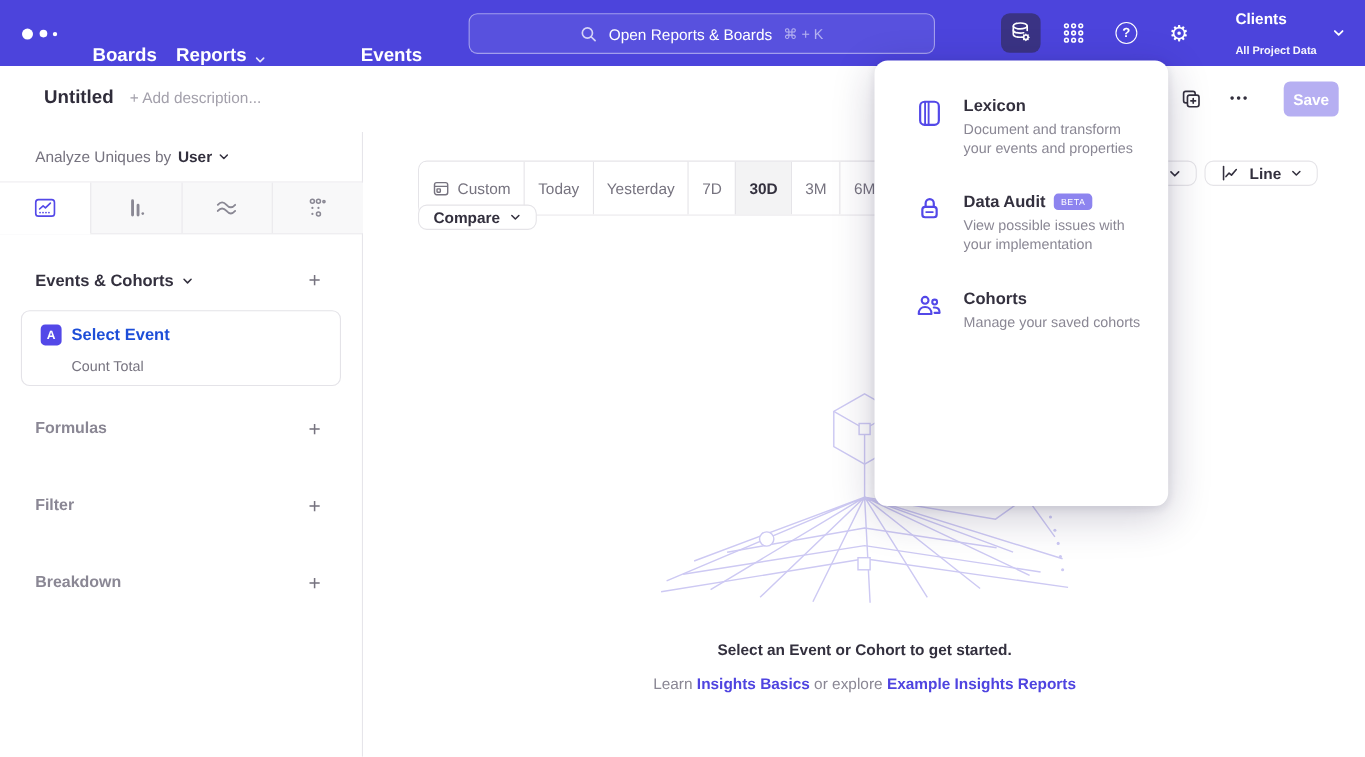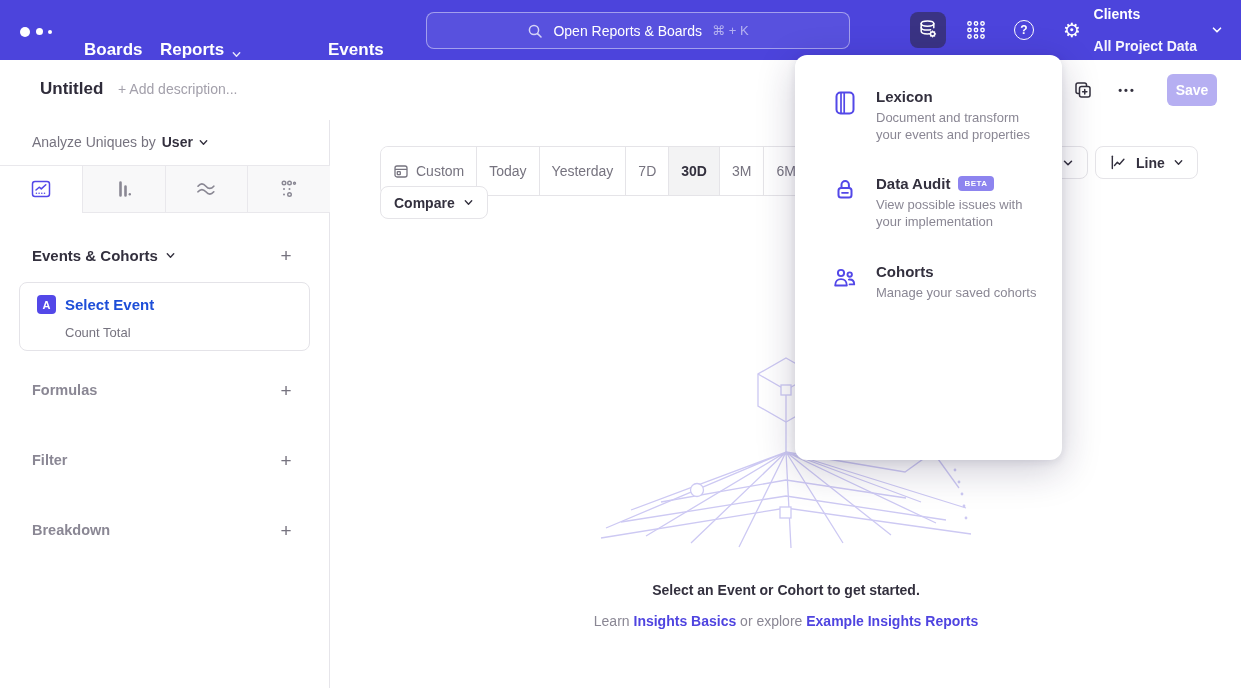--- a/index.html
+++ b/index.html
@@ -20,21 +20,21 @@
   .searchbar .sc { color:rgba(255,255,255,.55); font-size:13px; }
   .searchbar svg { opacity:.75; }
   .nav-iconbtn { position:absolute; top:12px; width:36px; height:36px; border-radius:8px; display:flex; align-items:center;
                  justify-content:center; color:#fff; cursor:pointer; }
   .nav-iconbtn.active { background:#3a3384; }
   .help-circ { width:20px; height:20px; border:1.6px solid #fff; border-radius:50%; display:flex; align-items:center;
                justify-content:center; font-size:12px; font-weight:700; color:#fff; }
   .gear-glyph { font-size:20px; line-height:1; color:#fff; font-family:"DejaVu Sans",sans-serif; }
   .project-switcher { position:absolute; right:18px; top:0; height:60px; display:flex; align-items:center; gap:14px; color:#fff; cursor:pointer; }
   .project-switcher .org { font-size:14px; font-weight:700; }
-  .project-switcher .proj { font-size:14px; font-weight:700; opacity:.95; margin-top:16px; }
+  .project-switcher .proj { font-size:10px; font-weight:700; opacity:.95; margin-top:16px; }
 
   
   .toolbar { position:absolute; top:60px; left:0; width:1241px; height:60px; background:#fff; }
   .report-title { position:absolute; left:40px; top:19px; font-size:17px; font-weight:700; color:#2f2c3a; cursor:text; }
   .report-desc { position:absolute; left:118px; top:21px; font-size:14px; color:#a3a0ab; cursor:text; }
   .tb-icon { position:absolute; top:18px; width:24px; height:24px; display:flex; align-items:center; justify-content:center;
              color:#33303e; cursor:pointer; }
   .ellipsis { font-size:11px; letter-spacing:2px; font-weight:700; color:#33303e; }
   .save-btn { position:absolute; right:24px; top:14px; width:50px; height:32px; background:#b6aff2; color:#fff; border:none;
               border-radius:6px; font-size:14px; font-weight:600; font-family:inherit; cursor:default; }
@@ -61,39 +61,39 @@
   .side-row-label { position:absolute; left:32px; font-size:14.5px; font-weight:600; color:#8a8794; }
 
   
   .main { position:absolute; left:331px; top:0; width:910px; height:568px; background:#fff; }
   .segmented { position:absolute; left:49px; top:26px; height:50px; display:flex; border:1px solid #e5e4e8; border-radius:8px;
                background:#fff; overflow:hidden; }
   .seg { display:flex; align-items:center; justify-content:center; gap:7px; font-size:14px; color:#76737f; border-left:1px solid #e5e4e8;
          background:#fff; cursor:pointer; padding:0 12px; white-space:nowrap; }
   .seg:first-child { border-left:none; }
   .seg.active { background:#f3f3f4; color:#33303e; font-weight:700; }
-  .pill-btn { position:absolute; height:33px; border:1px solid #e5e4e8; border-radius:8px; background:#fff; display:flex;
+  .pill-btn { position:absolute; height:23px; border:1px solid #e5e4e8; border-radius:8px; background:#fff; display:flex;
               align-items:center; gap:8px; padding:0 13px; font-size:14px; font-weight:600; color:#33303e; cursor:pointer; }
   .compare-btn { left:49px; top:66px; }
   .hidden-dd { left:669px; top:26px; width:88px; justify-content:flex-end; }
   .line-btn { left:764px; top:26px; }
   .wireframe { position:absolute; left:260px; top:230px; }
   .empty-title { position:absolute; left:0; top:462px; width:910px; text-align:center; font-size:14px; font-weight:700; color:#33303e; }
   .empty-links { position:absolute; left:0; top:493px; width:910px; text-align:center; font-size:14px; color:#8a8794; }
   .empty-links a { color:#4f44e0; font-weight:600; text-decoration:none; cursor:pointer; }
 
   
   .menu-panel { position:absolute; left:795px; top:55px; width:267px; min-height:405px; background:#fff; border-radius:12px;
                 box-shadow:0 10px 38px rgba(30,25,70,.22), 0 2px 8px rgba(30,25,70,.10); z-index:60; padding:20px 0 16px; }
   .menu-item { display:flex; gap:17px; margin:0 10px 6px; padding:13px 14px 13px 26px; border-radius:8px; cursor:pointer; }
   .menu-item.hovered { background:#f2f2f4; }
   .menu-ic { width:28px; height:28px; flex:0 0 28px; color:#5348e8; margin-top:1px; }
   .menu-title-row { display:flex; align-items:center; gap:8px; }
   .menu-title { font-size:15px; font-weight:700; color:#33303e; }
-  .beta-badge { background:#8d84ef; color:#fff; font-size:8px; font-weight:700; letter-spacing:.5px; padding:3px 6px; border-radius:4px; }
+  .beta-badge { background:#8d84ef; color:#fff; font-size:8px; font-weight:400; letter-spacing:.5px; padding:3px 6px; border-radius:4px; }
   .menu-desc { max-width:188px; margin-top:4px; font-size:13px; line-height:1.32; color:#8a8794; }
 
   .chev { flex:0 0 auto; }
 </style>
 </head>
 <body>
 
 <header class="navbar">
   <div class="logo"><i class="d1"></i><i class="d2"></i><i class="d3"></i></div>
 

